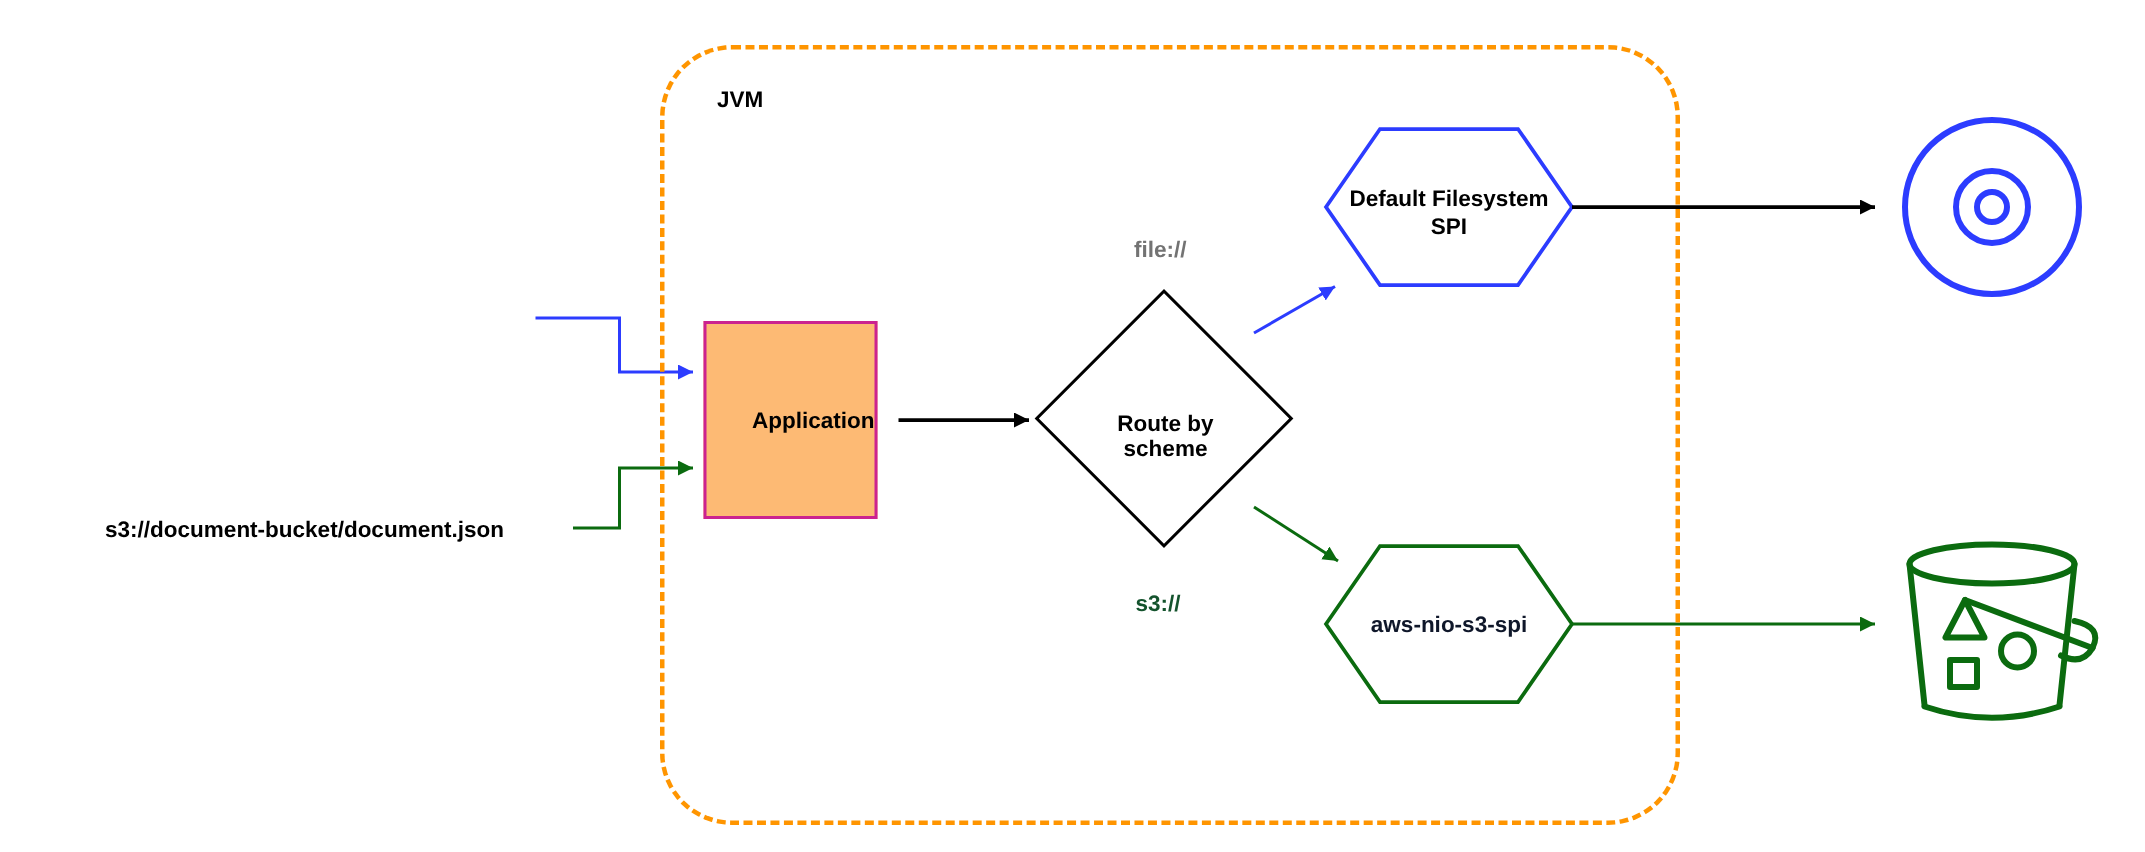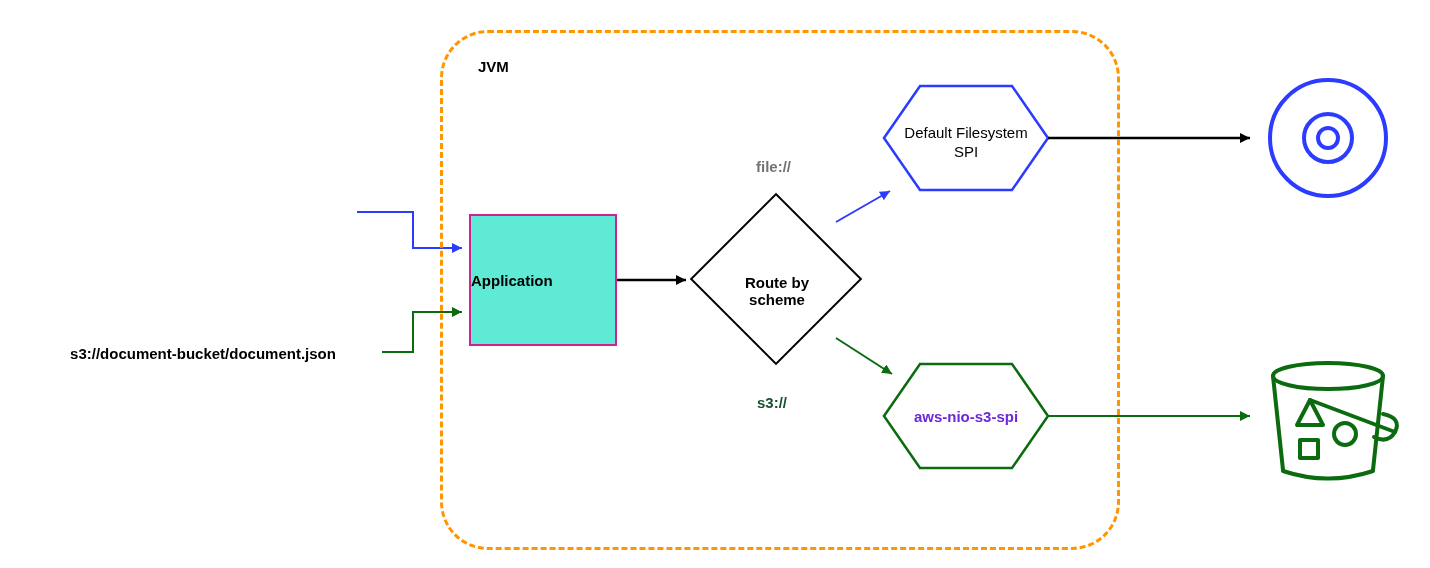--- a/index.html
+++ b/index.html
@@ -32,27 +32,27 @@
       left: 478px;
       top: 58px;
       font-weight: bold;
       font-size: 15px;
       color: #000;
     }
     .app-box {
       position: absolute;
       left: 469px;
       top: 214px;
-      width: 148px;
+      width: 116px;
       height: 132px;
       border: 2px solid #CB2390;
-      background: #5eead4;
+      background: #fdba74;
       display: flex;
       align-items: center;
-      justify-content: flex-start;
+      justify-content: flex-end;
     }
     .app-label {
       font-weight: bold;
       font-size: 15px;
       color: #000;
     }
     .diamond {
       position: absolute;
       left: 715px;
       top: 218px;
@@ -88,34 +88,34 @@
       font-weight: bold;
       font-size: 15px;
       color: #14532d;
     }
     .hex-blue-label {
       position: absolute;
       left: 896px;
       top: 124px;
       width: 140px;
       text-align: center;
-      font-weight: normal;
+      font-weight: bold;
       font-size: 15px;
       color: #000;
       line-height: 1.25;
     }
     .hex-green-label {
       position: absolute;
       left: 902px;
       top: 408px;
       width: 128px;
       text-align: center;
       font-weight: bold;
       font-size: 15px;
-      color: #6d28d9;
+      color: #0f172a;
     }
     .uri-local {
       position: absolute;
       left: 46px;
       top: 205px;
       width: 315px;
       text-align: center;
       font-size: 15px;
       font-weight: bold;
       color: #000;

